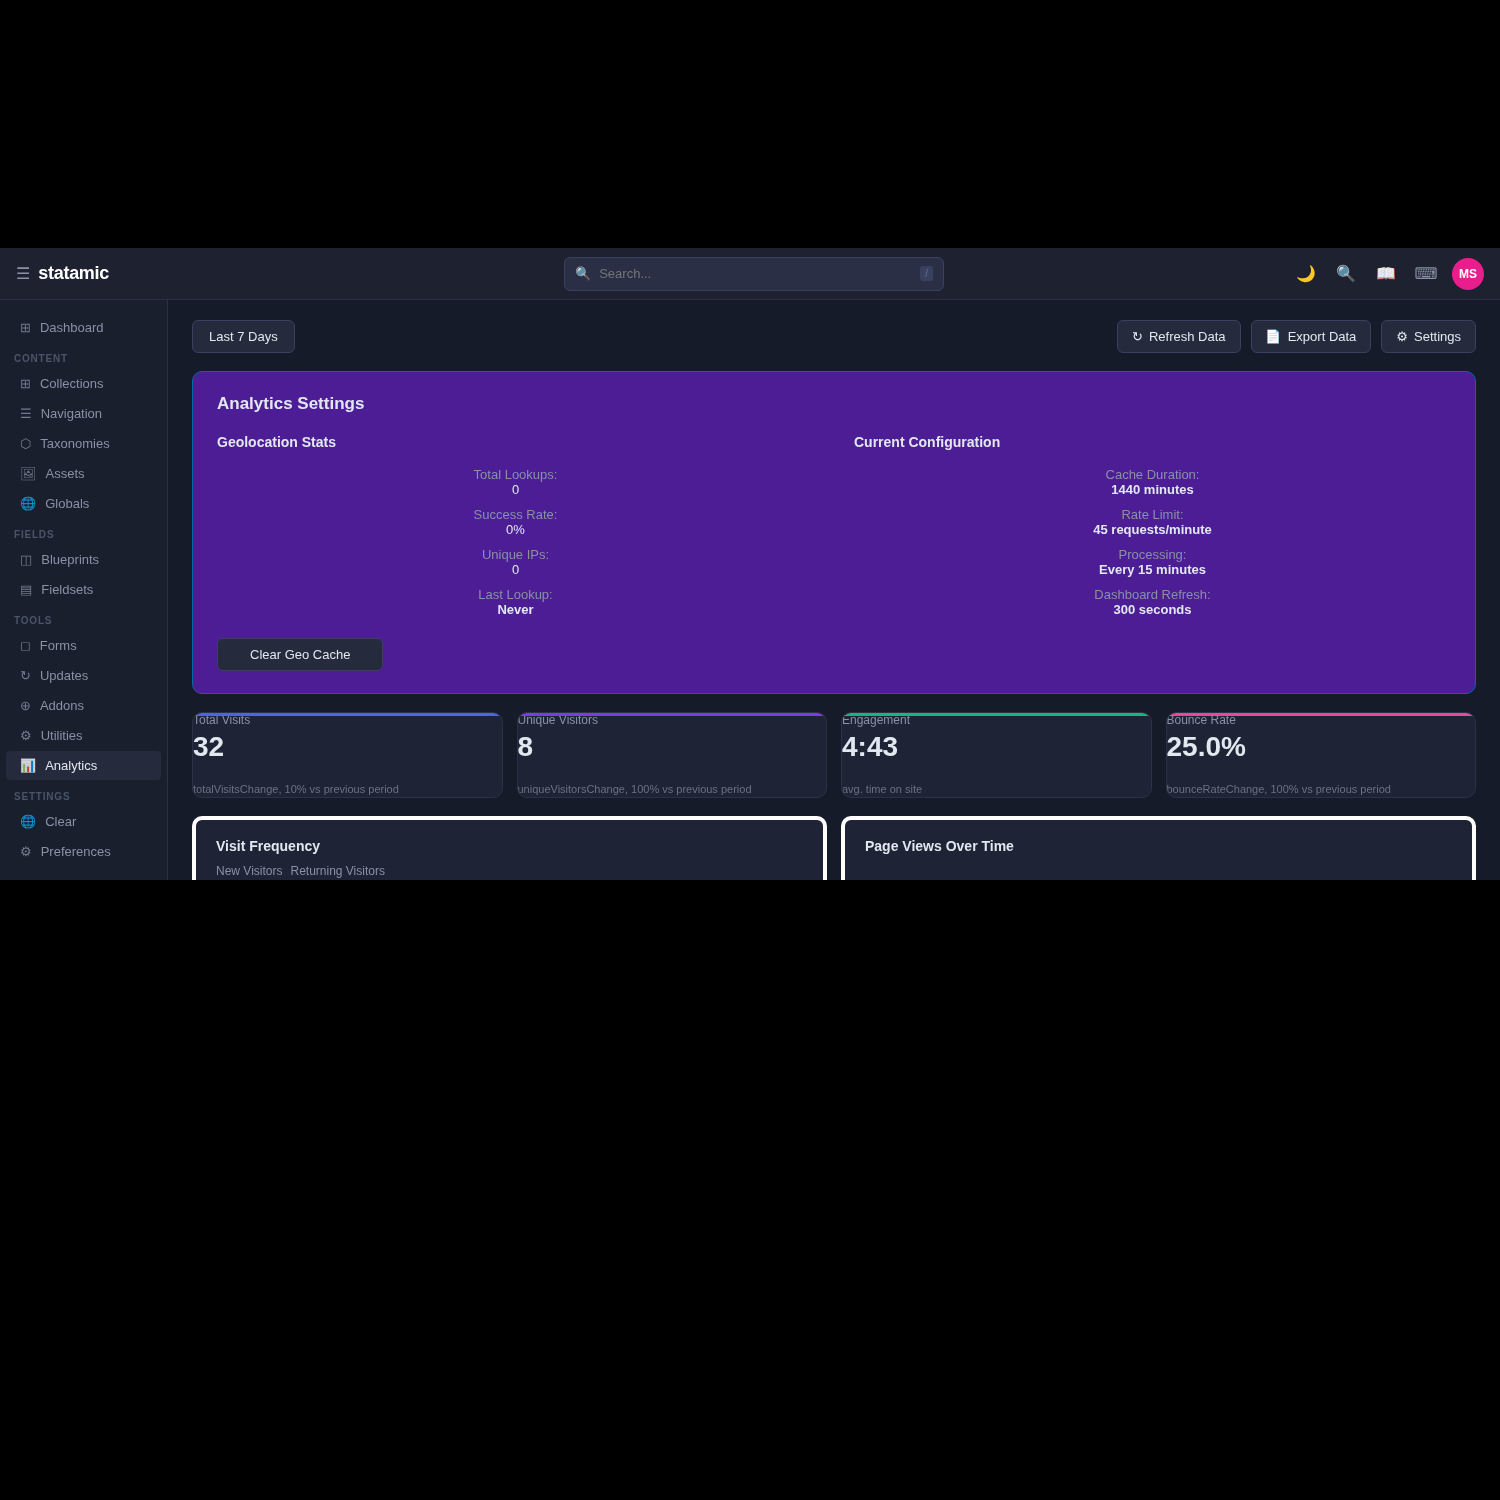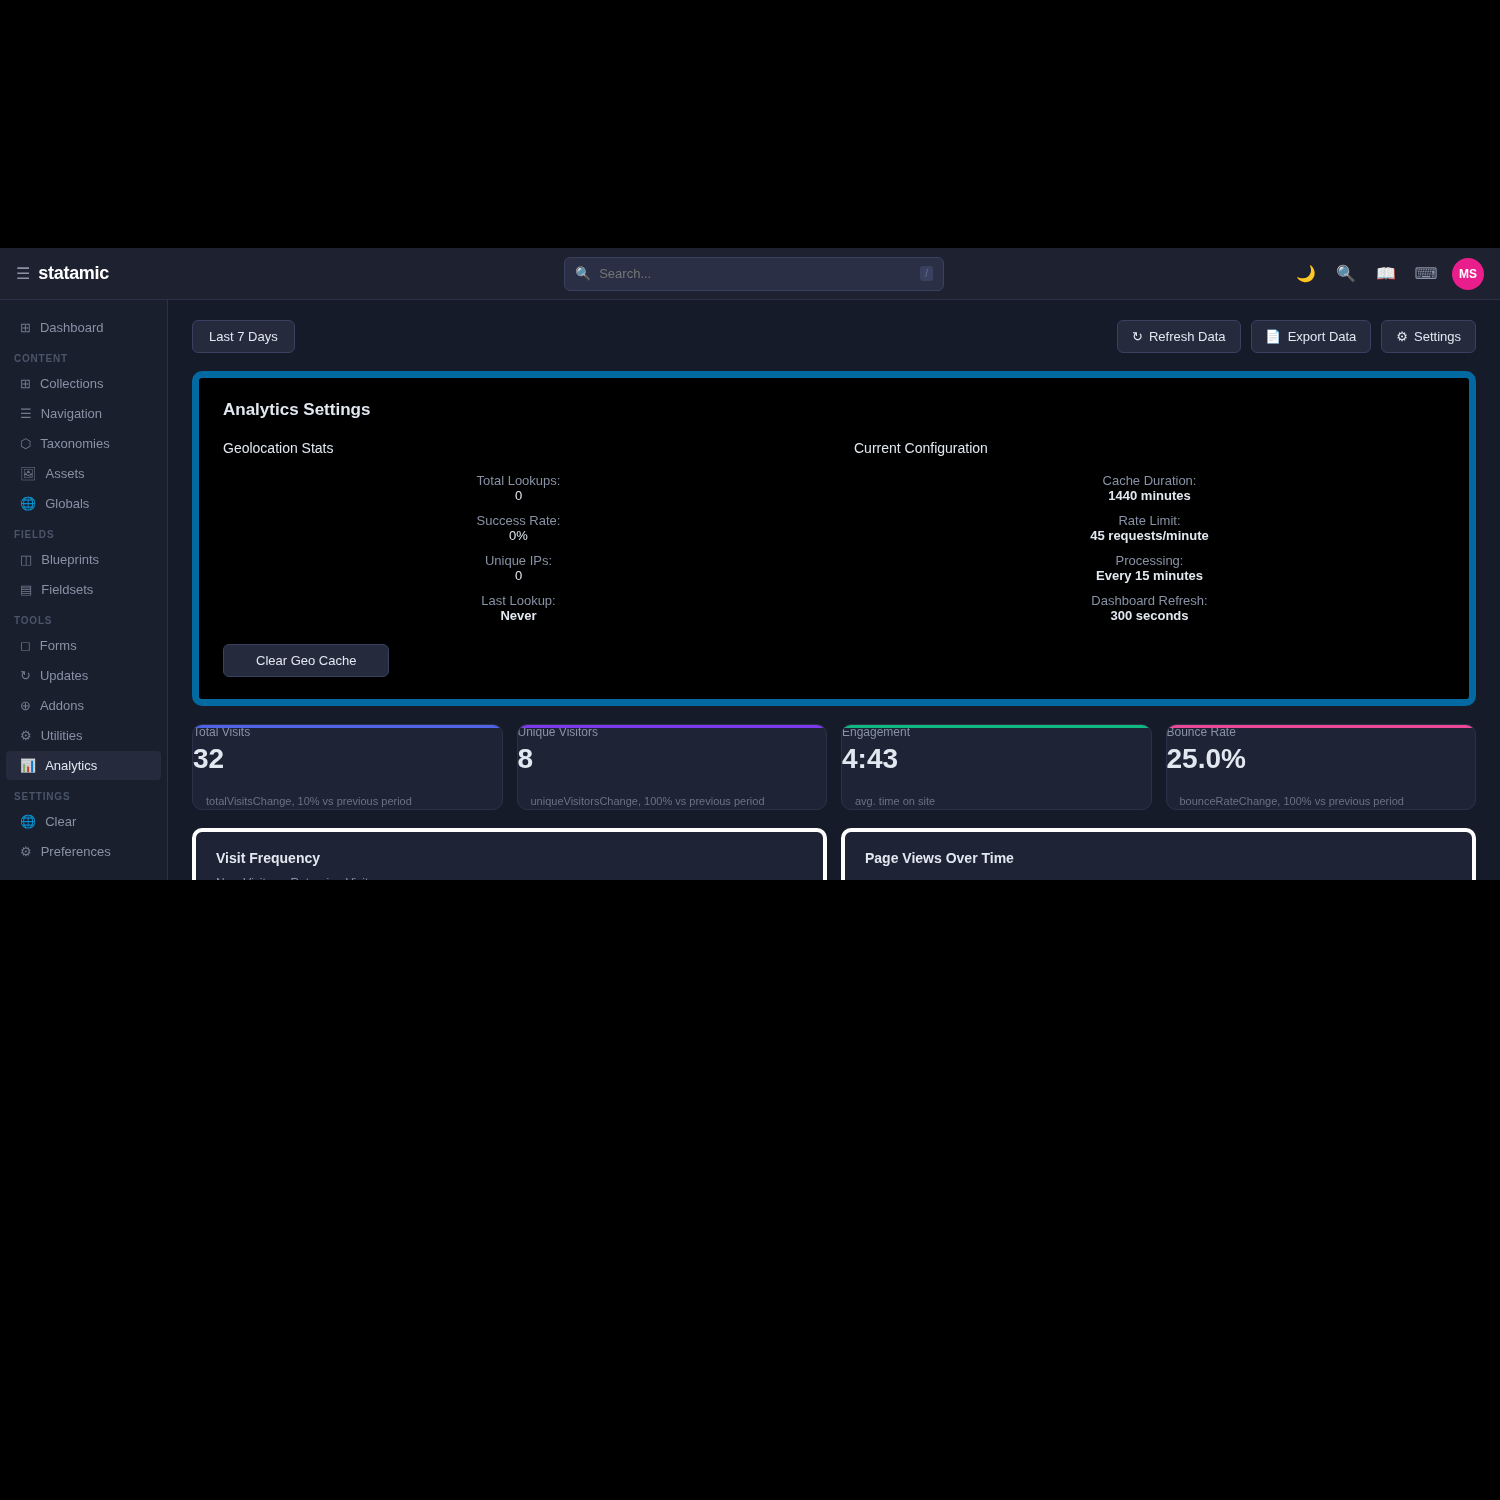--- a/index.html
+++ b/index.html
@@ -185,40 +185,40 @@
       font-size: 13px;
       padding: 8px 14px;
       cursor: pointer;
       display: flex;
       align-items: center;
       gap: 6px;
     }
 
     
     .settings-card {
-      background: #000000;
-      border: 7px solid #0369a1;
+      background: #4c1d95;
+      border: 1px solid #0369a1;
       border-radius: 10px;
       padding: 22px 24px;
       margin-bottom: 18px;
     }
     .settings-card-title {
       font-size: 17px;
       font-weight: 600;
       color: #e2e8f0;
       margin-bottom: 20px;
     }
     .settings-grid {
       display: grid;
       grid-template-columns: 1fr 1fr;
       gap: 20px 40px;
     }
     .stats-section-title {
       font-size: 14px;
-      font-weight: 400;
+      font-weight: 700;
       color: #e2e8f0;
       margin-bottom: 12px;
     }
     .stat-row {
       display: flex;
       justify-content: space-between;
       align-items: center;
       padding: 5px 0;
       font-size: 13px;
       flex-direction: column;
@@ -273,21 +273,20 @@
       font-size: 28px;
       font-weight: 700;
       color: #e2e8f0;
       margin-bottom: 21px;
       line-height: 1;
     }
     .metric-card-sub {
       font-size: 11px;
       color: #6b7280;
       line-height: 1.4;
-      margin-left: 13px;
     }
 
     
     .bottom-cards {
       display: grid;
       grid-template-columns: 1fr 1fr;
       gap: 14px;
     }
     .bottom-card {
       background: #1e2335;

